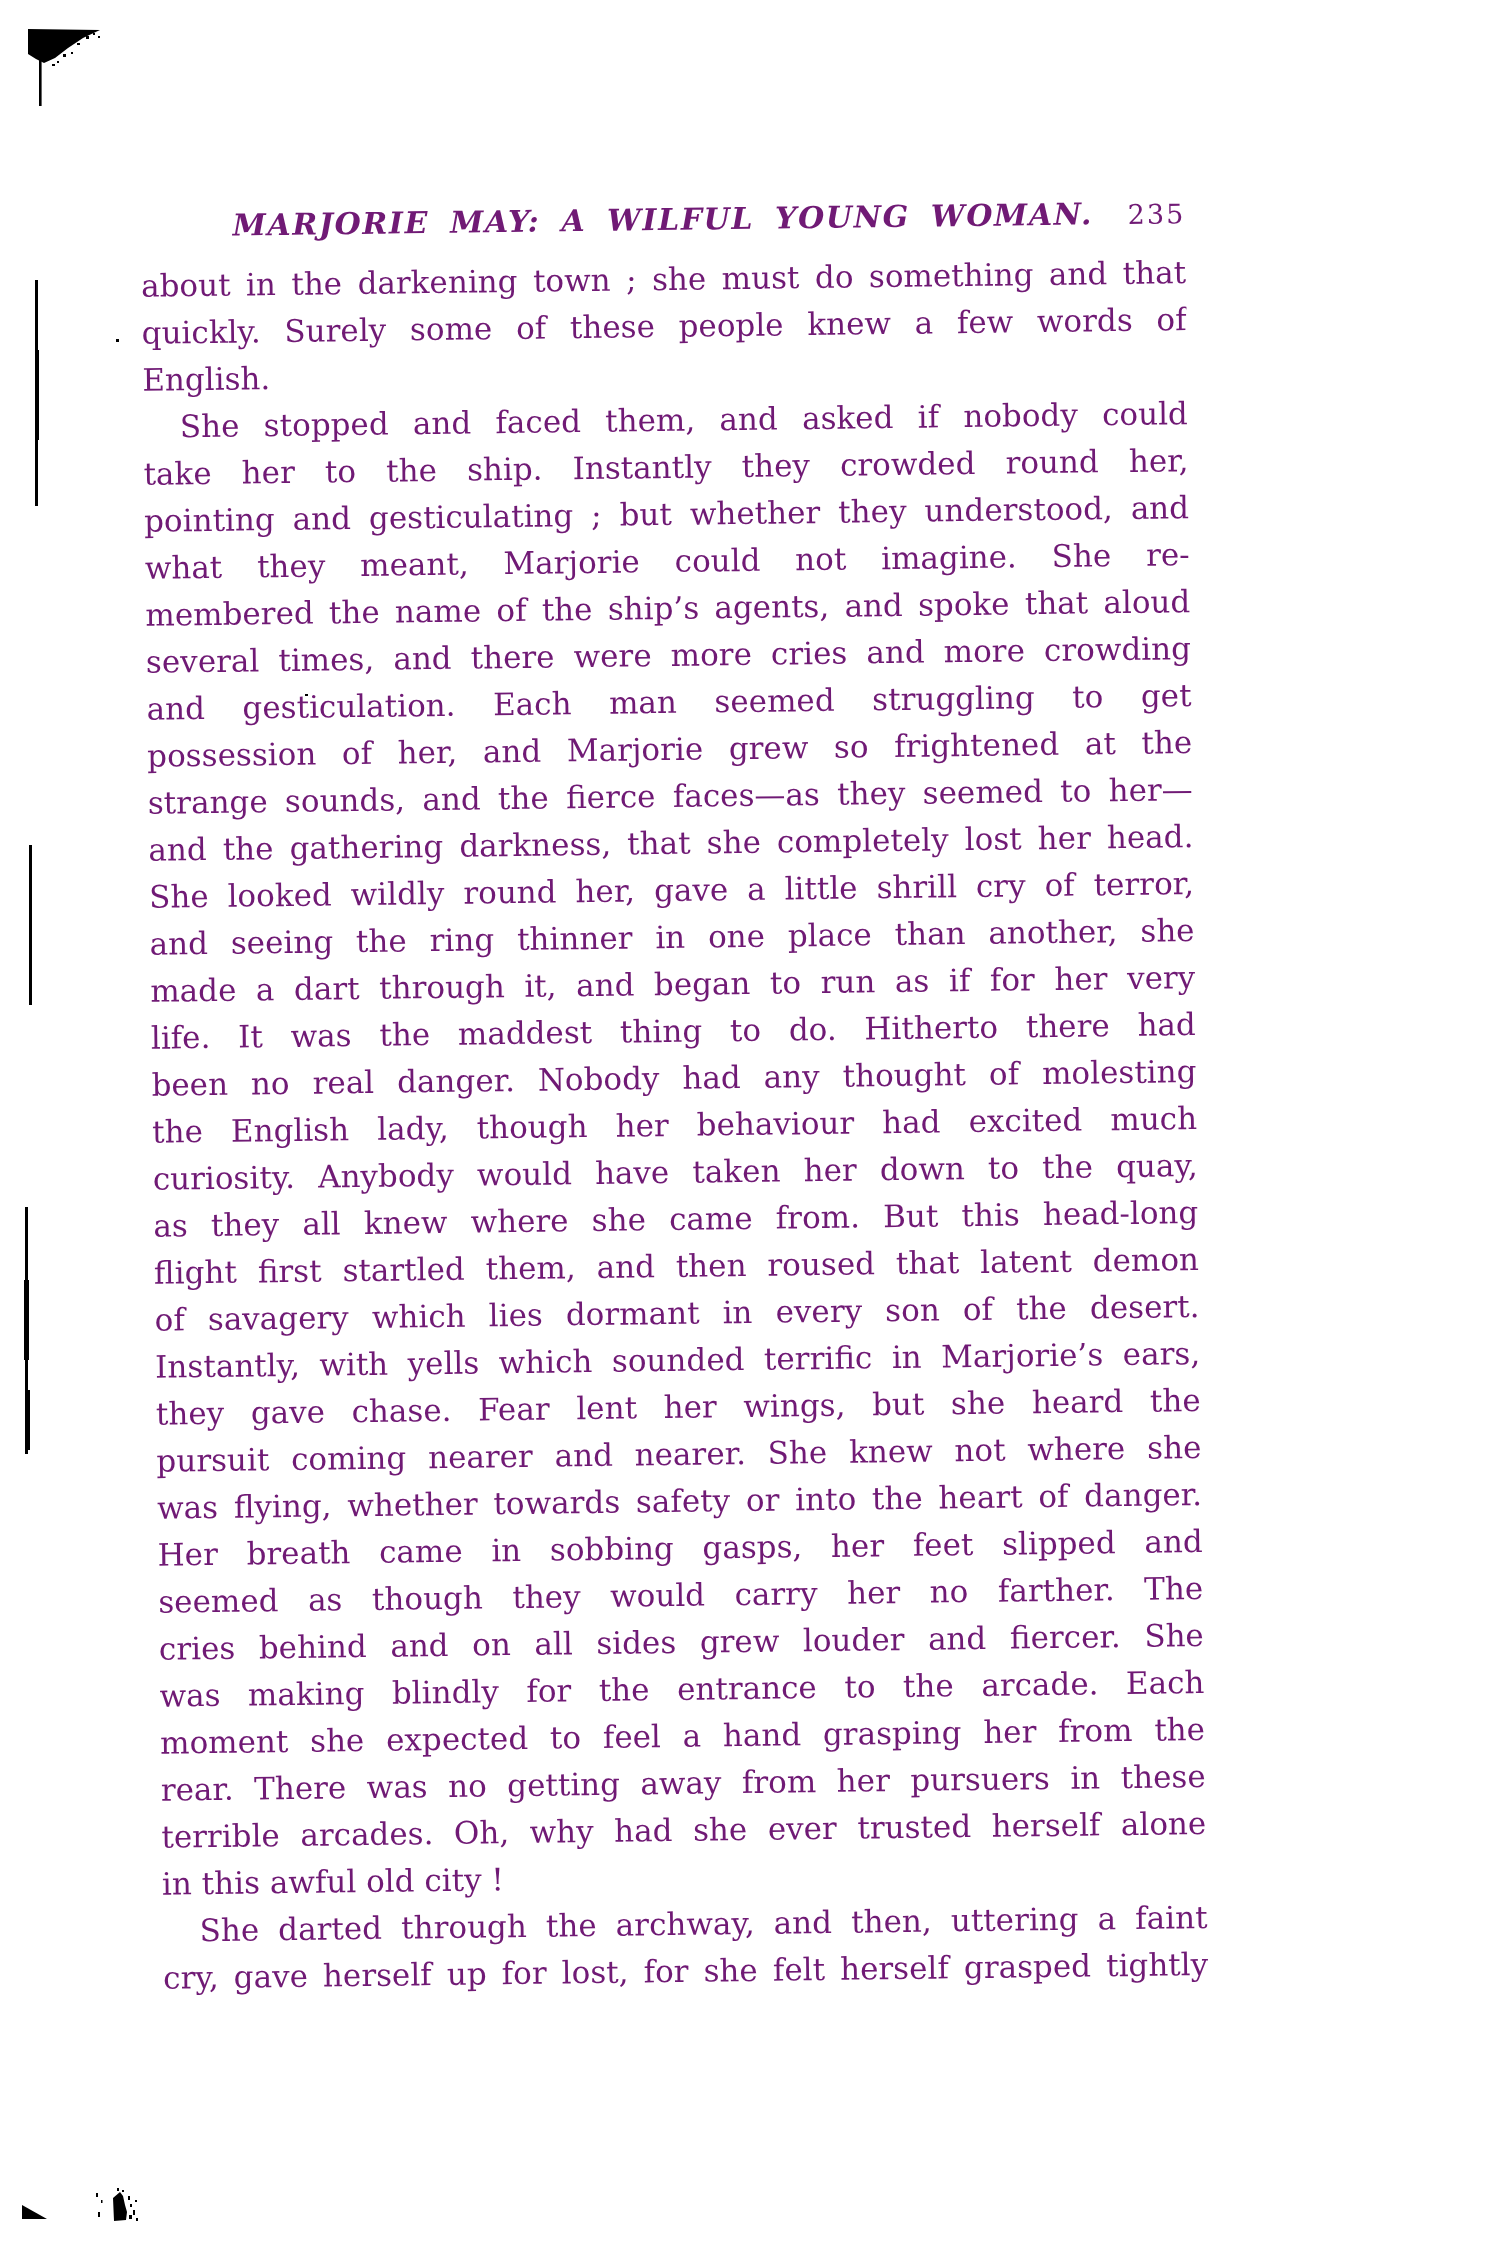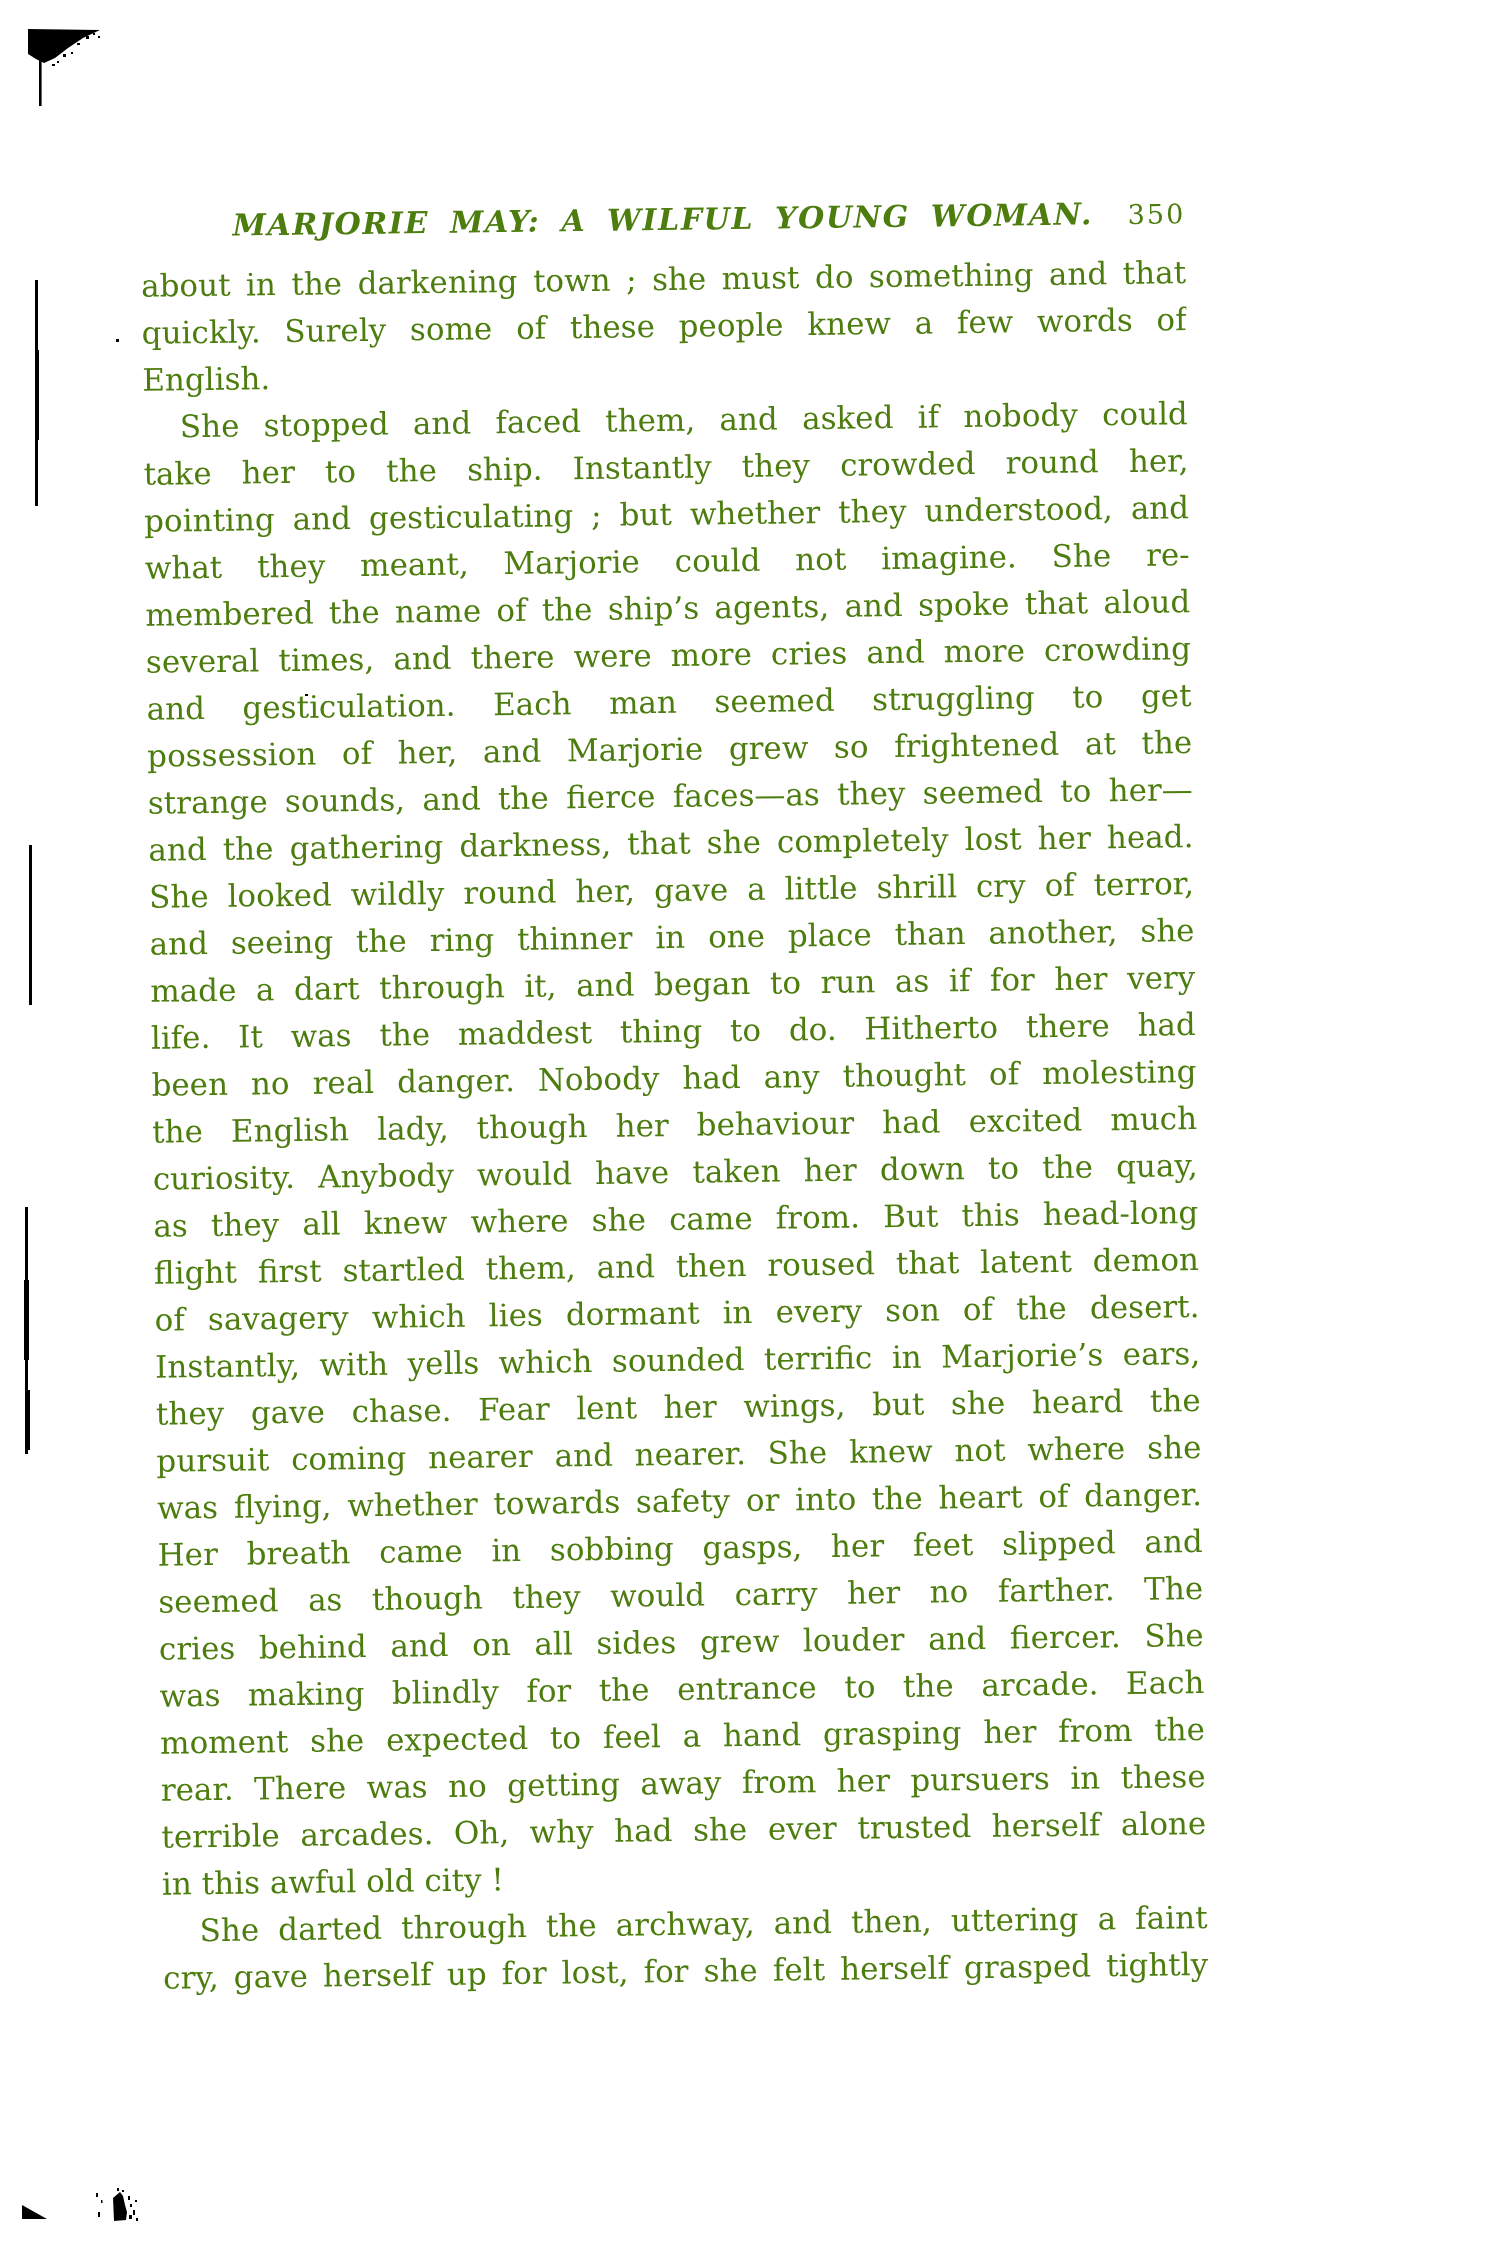--- a/index.html
+++ b/index.html
@@ -3,21 +3,21 @@
 <meta charset="utf-8">
 <style>
   html, body { margin: 0; padding: 0; background: #ffffff; }
   .page {
     position: relative;
     width: 1495px;
     height: 2251px;
     background: #ffffff;
     overflow: hidden;
     font-family: "DejaVu Serif", serif;
-    color: #4d7c0f;
+    color: #701a75;
   }
   .sheet {
     position: absolute;
     left: 140px;
     top: 202px;
     width: 1045px;
     transform: rotate(-0.75deg);
     transform-origin: 522px 0;
   }
   .running-head {
@@ -99,21 +99,21 @@
     <rect x="129" y="2215" width="3" height="4" fill="#000"></rect>
     <rect x="136" y="2218" width="2" height="3" fill="#000"></rect>
     <rect x="96" y="2193" width="2" height="4" fill="#000"></rect>
     <rect x="98" y="2212" width="2" height="5" fill="#000"></rect>
     <rect x="101" y="2200" width="1.5" height="3" fill="#000"></rect>
   </svg>
 
   <div class="sheet">
     <div class="running-head">
       <span>MARJORIE MAY: A WILFUL YOUNG WOMAN.</span>
-      <span class="page-number">350</span>
+      <span class="page-number">235</span>
     </div>
     <div class="page-body">
         <div class="pline">about in the darkening town ; she must do something and that</div>
         <div class="pline">quickly. Surely some of these people knew a few words of</div>
         <div class="pline nojust">English.</div>
         <div class="pline indent">She stopped and faced them, and asked if nobody could</div>
         <div class="pline">take her to the ship. Instantly they crowded round her,</div>
         <div class="pline">pointing and gesticulating ; but whether they understood, and</div>
         <div class="pline">what they meant, Marjorie could not imagine. She re-</div>
         <div class="pline">membered the name of the ship’s agents, and spoke that aloud</div>

